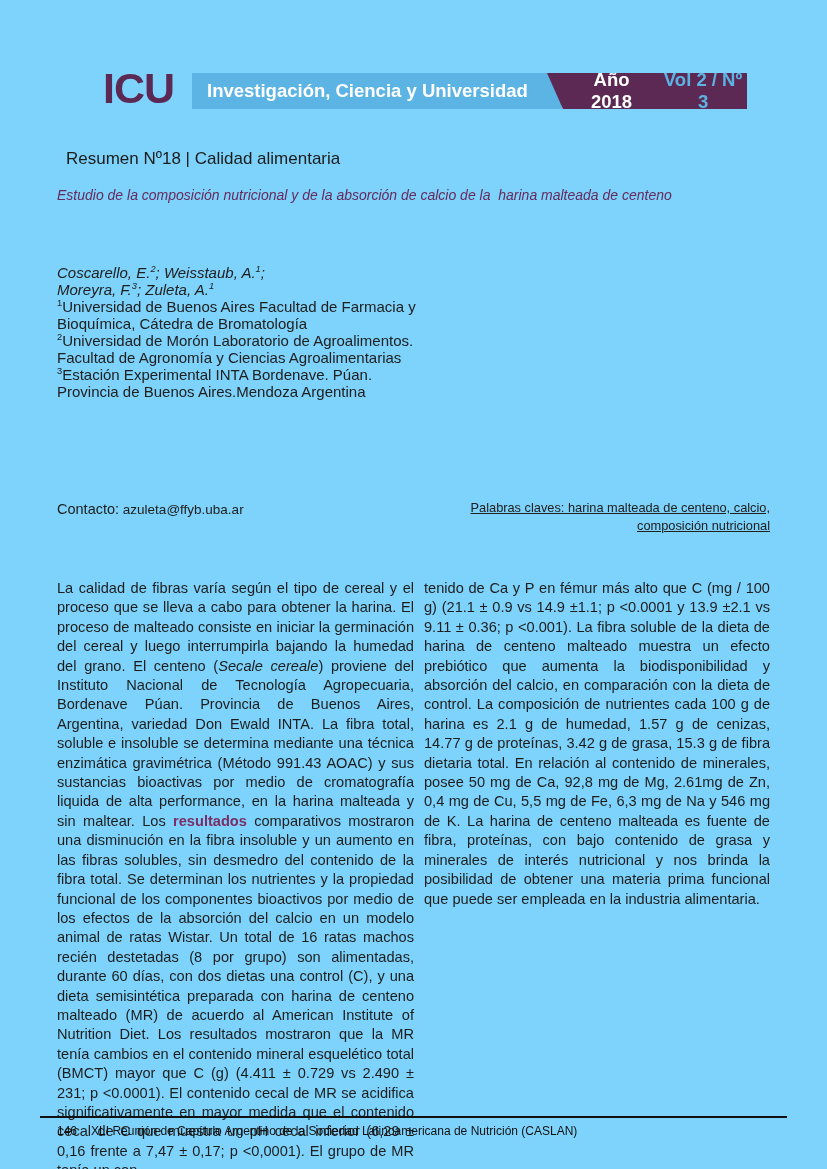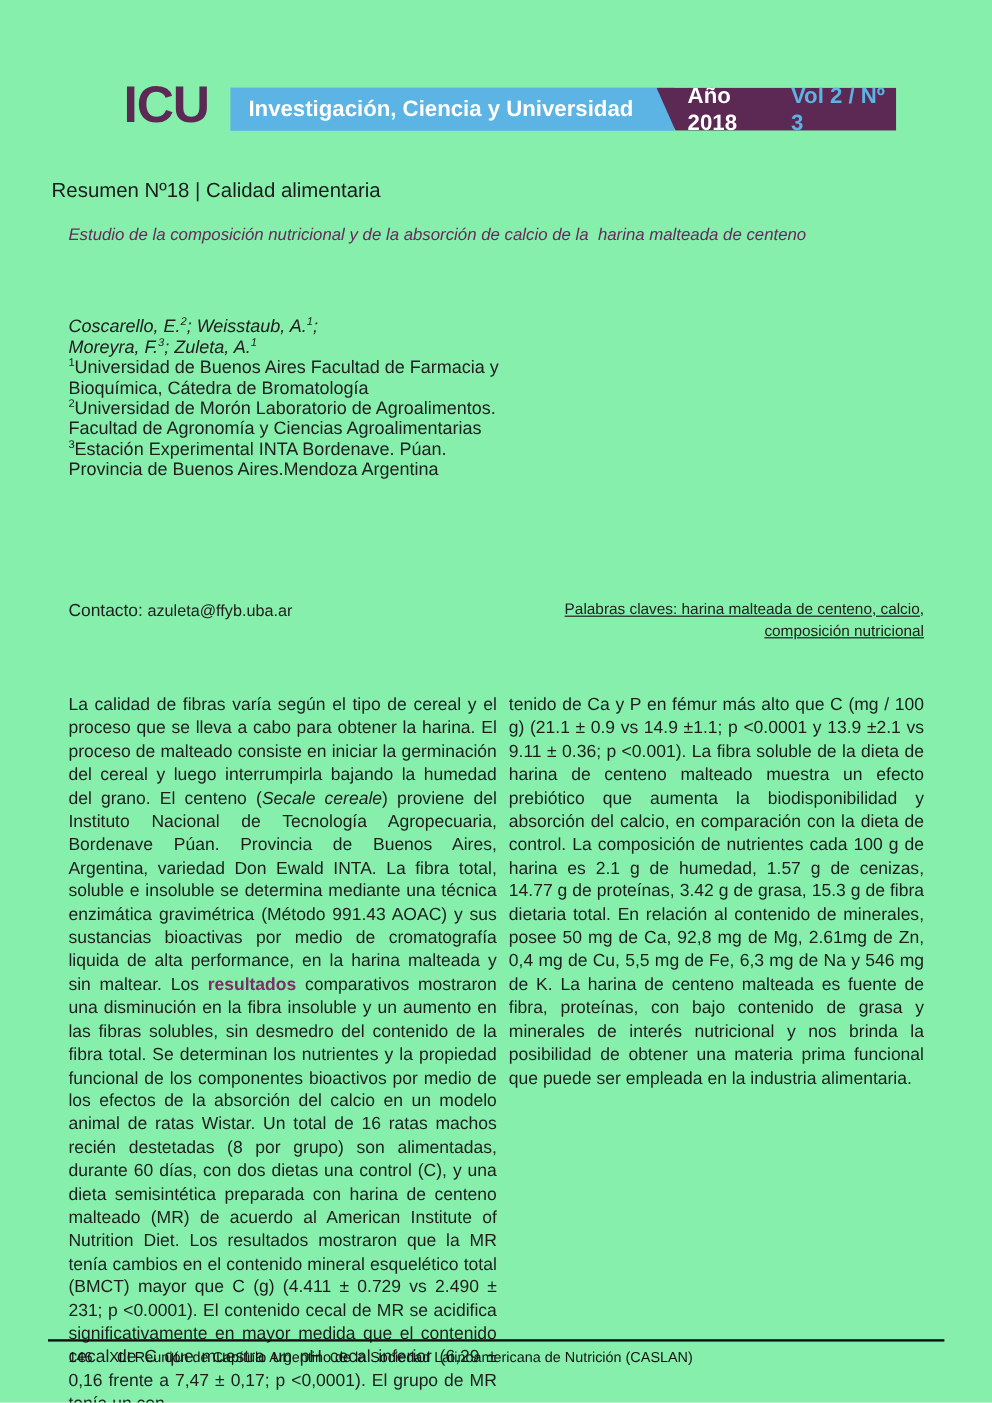--- a/index.html
+++ b/index.html
@@ -7,21 +7,21 @@
     --title-purple:#662a5c;
     --accent-purple:#7b2d66;
     --brand-blue:#5cb4e4;
     --ink:#1d1d1d;
   }
   *{margin:0;padding:0;box-sizing:border-box;}
   html,body{background:#ffffff;}
   .page{
     position:relative;
     width:827px;height:1169px;
-    background:#86efac;
+    background:#7dd3fc;
     font-family:"Liberation Sans","DejaVu Sans",sans-serif;
     color:var(--ink);
     overflow:hidden;
   }
   
   .logo{
     position:absolute;left:103px;top:64px;
     font-size:43px;font-weight:700;letter-spacing:-1px;
     color:var(--brand-purple);
   }
@@ -30,31 +30,31 @@
     background:var(--brand-blue);
     display:flex;align-items:center;
   }
   .banner-blue span{
     padding-left:15px;color:#fff;font-weight:700;font-size:18.5px;
   }
   .banner-purple{
     position:absolute;left:547px;top:73px;width:200px;height:36px;
     background:var(--brand-purple);
     clip-path:polygon(0 0,100% 0,100% 100%,16px 100%);
-    display:flex;align-items:center;
+    display:flex;align-items:center;text-align:center;
   }
   .banner-purple .year{
     padding-left:26px;color:#fff;font-weight:700;font-size:18.5px;
   }
   .banner-purple .vol{
     margin-left:9px;color:var(--brand-blue);font-weight:700;font-size:18.5px;
   }
   
   .section-heading{
-    position:absolute;left:43px;top:149px;
+    position:absolute;left:66px;top:149px;
     font-size:17px;color:#1b1b1b;
   }
   .title{
     position:absolute;left:57px;top:177px;width:706px;
     font-size:14px;font-weight:400;line-height:37px;
     color:var(--title-purple);
     white-space:pre-wrap;
     font-style:italic;
   }
   

